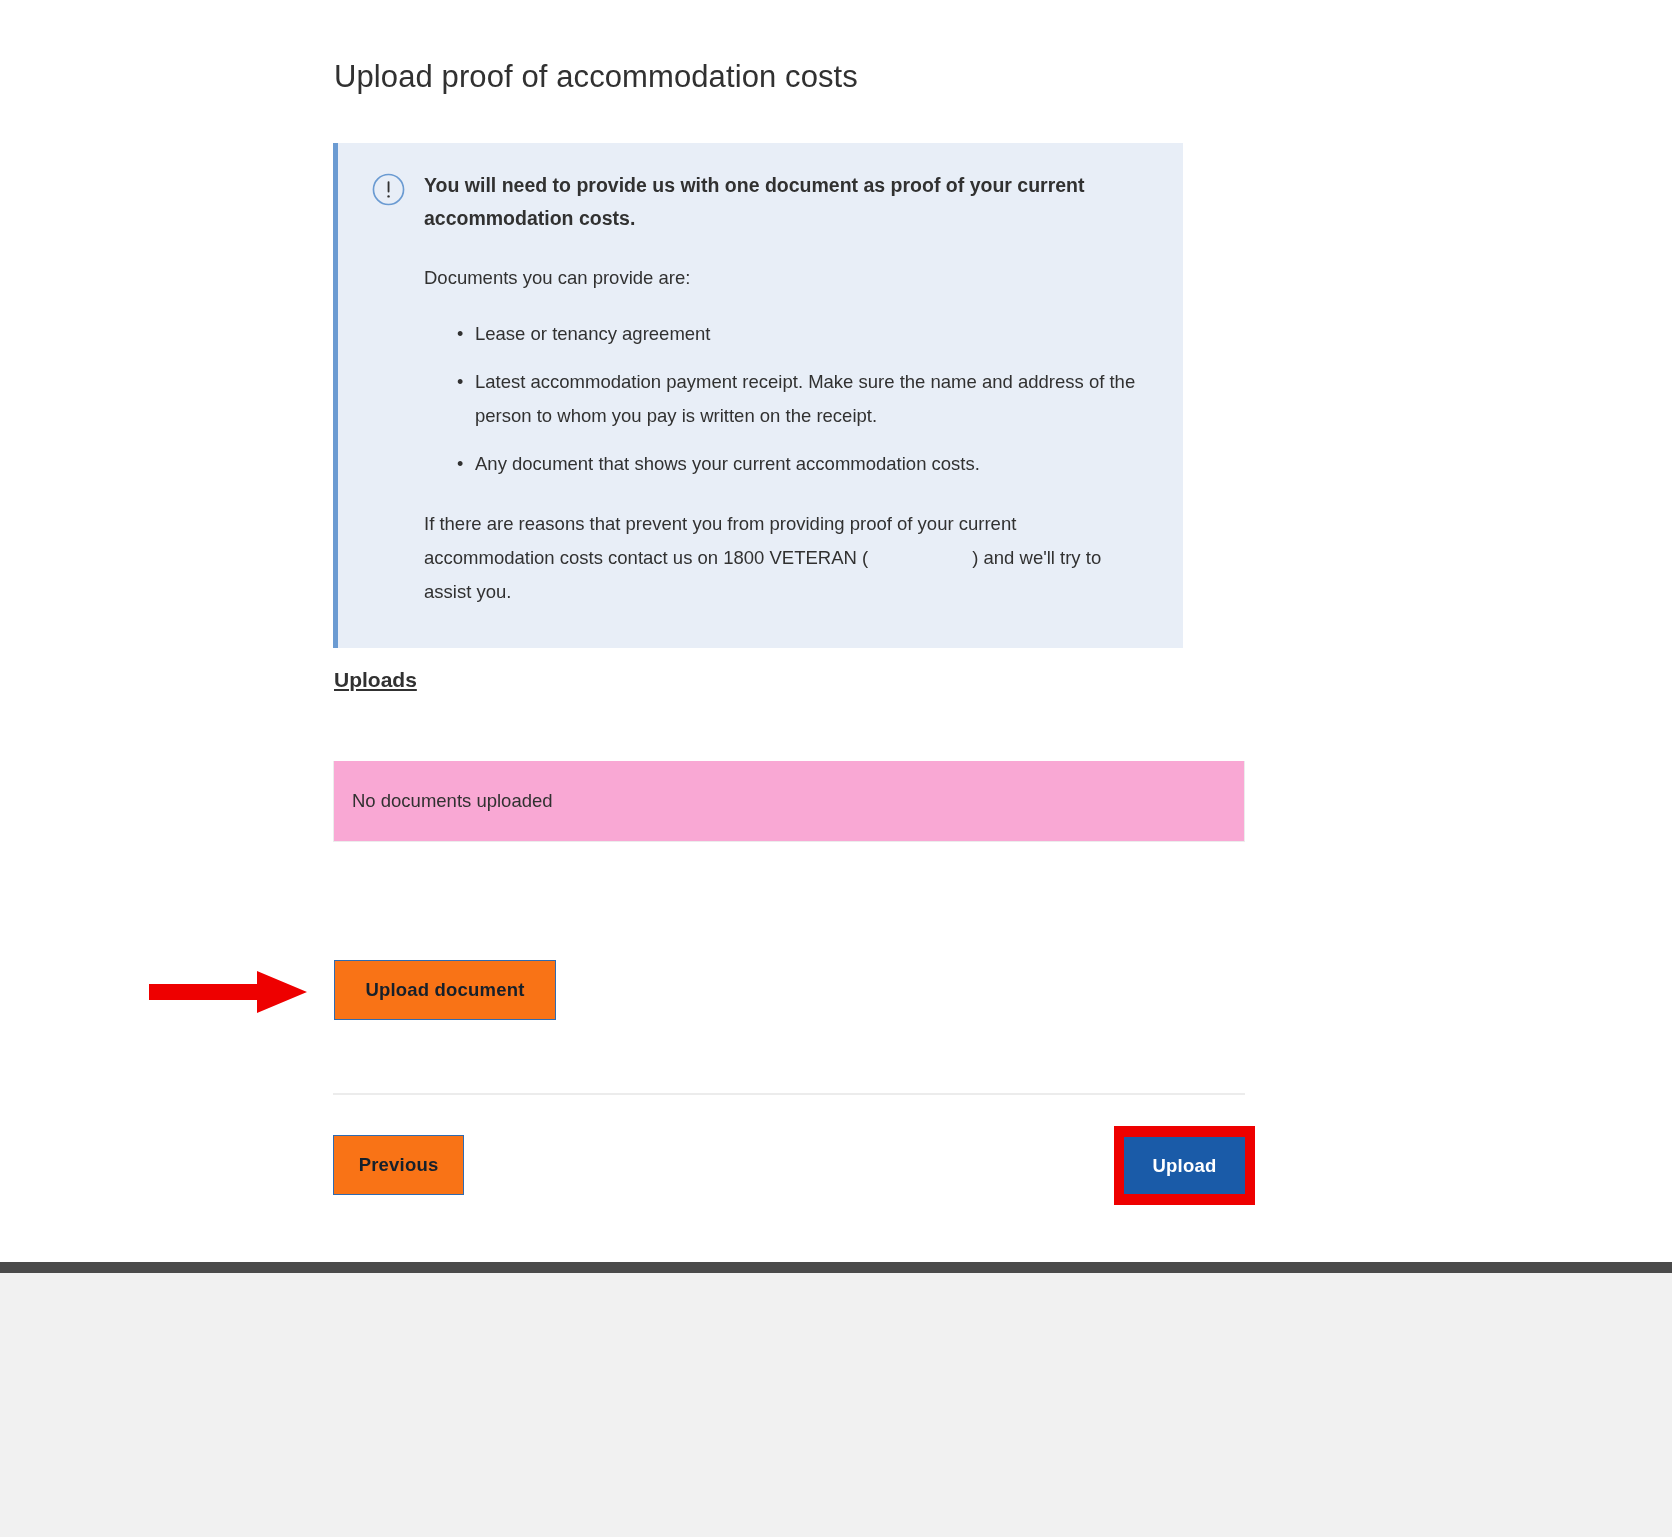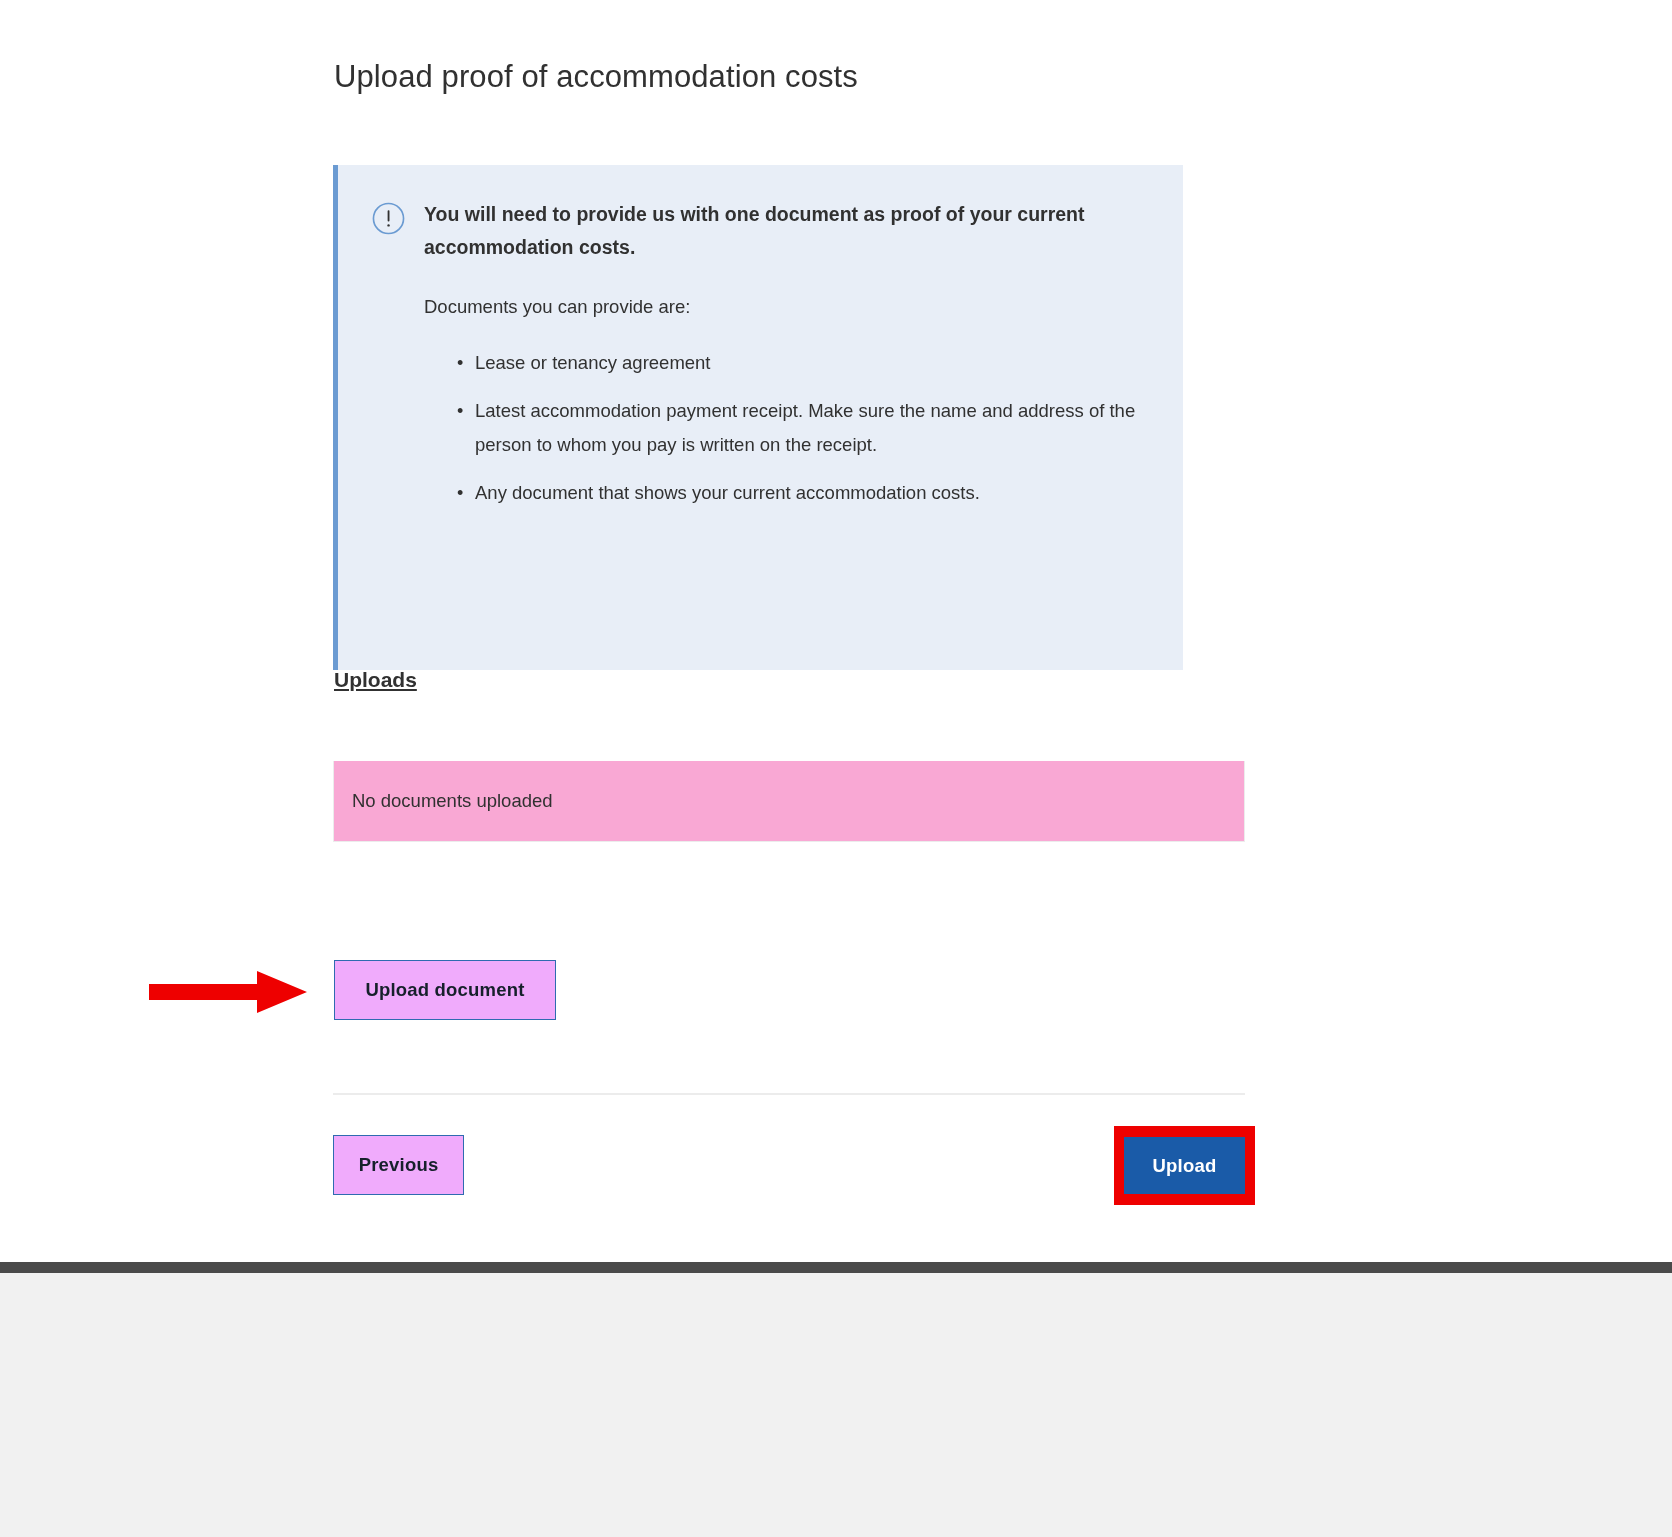--- a/index.html
+++ b/index.html
@@ -41,22 +41,21 @@
 
   
   .callout {
     position: absolute;
     left: 333px;
     top: 143px;
     width: 850px;
     min-height: 505px;
     background: #e8eef7;
     border-left: 5px solid #6b9bd2;
-    padding: 33px 40px 30px 34px;
-    margin-top: 22px;
+    padding: 26px 40px 30px 34px;
   }
   .callout-head {
     display: flex;
     align-items: flex-start;
     gap: 19px;
   }
   .info-icon {
     flex: 0 0 auto;
     width: 33px; height: 33px;
     margin-top: 4px;
@@ -153,21 +152,21 @@
 
   
   .btn {
     font-family: "Liberation Sans", sans-serif;
     font-size: 18.5px;
     font-weight: bold;
     letter-spacing: 0.2px;
     cursor: pointer;
   }
   .btn-outline {
-    background: #f0abfc;
+    background: #f97316;
     border: 1px solid #2f6bb0;
     color: #16202b;
   }
   .upload-btn {
     position: absolute;
     left: 334px;
     top: 960px;
     width: 222px;
     height: 60px;
     display: flex;
@@ -264,20 +263,21 @@
 
       <p>Documents you can provide are:</p>
 
       <ul>
         <li>Lease or tenancy agreement</li>
         <li>Latest accommodation payment receipt. Make sure the name and address of the person to whom you pay is written on the receipt.</li>
         <li>Any document that shows your current accommodation costs.</li>
       </ul>
 
 
+      <p><span>If there are reasons that prevent you from providing proof of your current accommodation costs contact us on 1800 VETERAN (</span><span class="blank-redaction"></span><span>) and we'll try to assist you.</span></p>
     </div>
 
     <div class="uploads-label">Uploads</div>
 
     <div class="table">
       <div class="tbody-row">
         <div class="td-empty">No documents uploaded</div>
       </div>
     </div>
 

